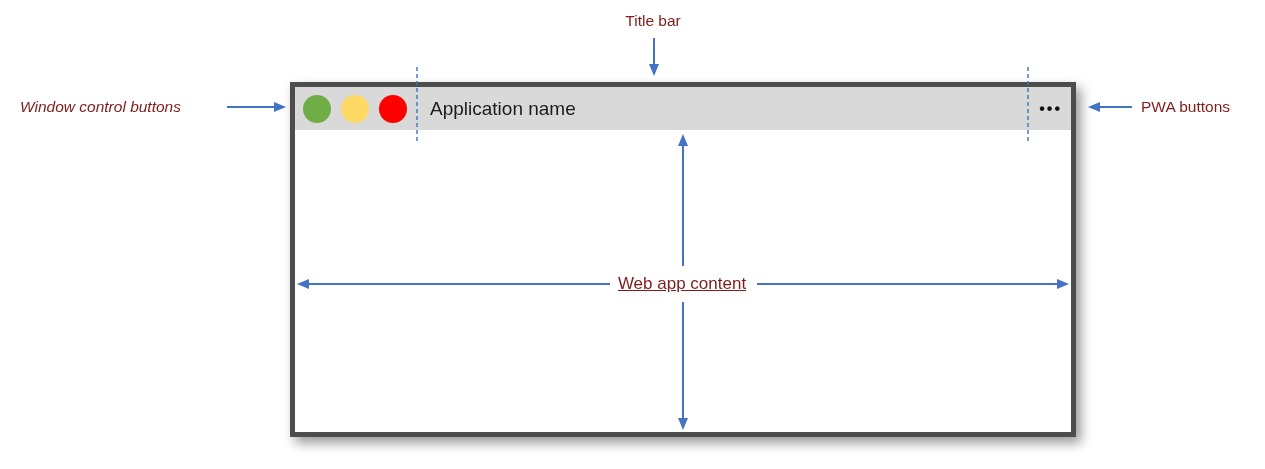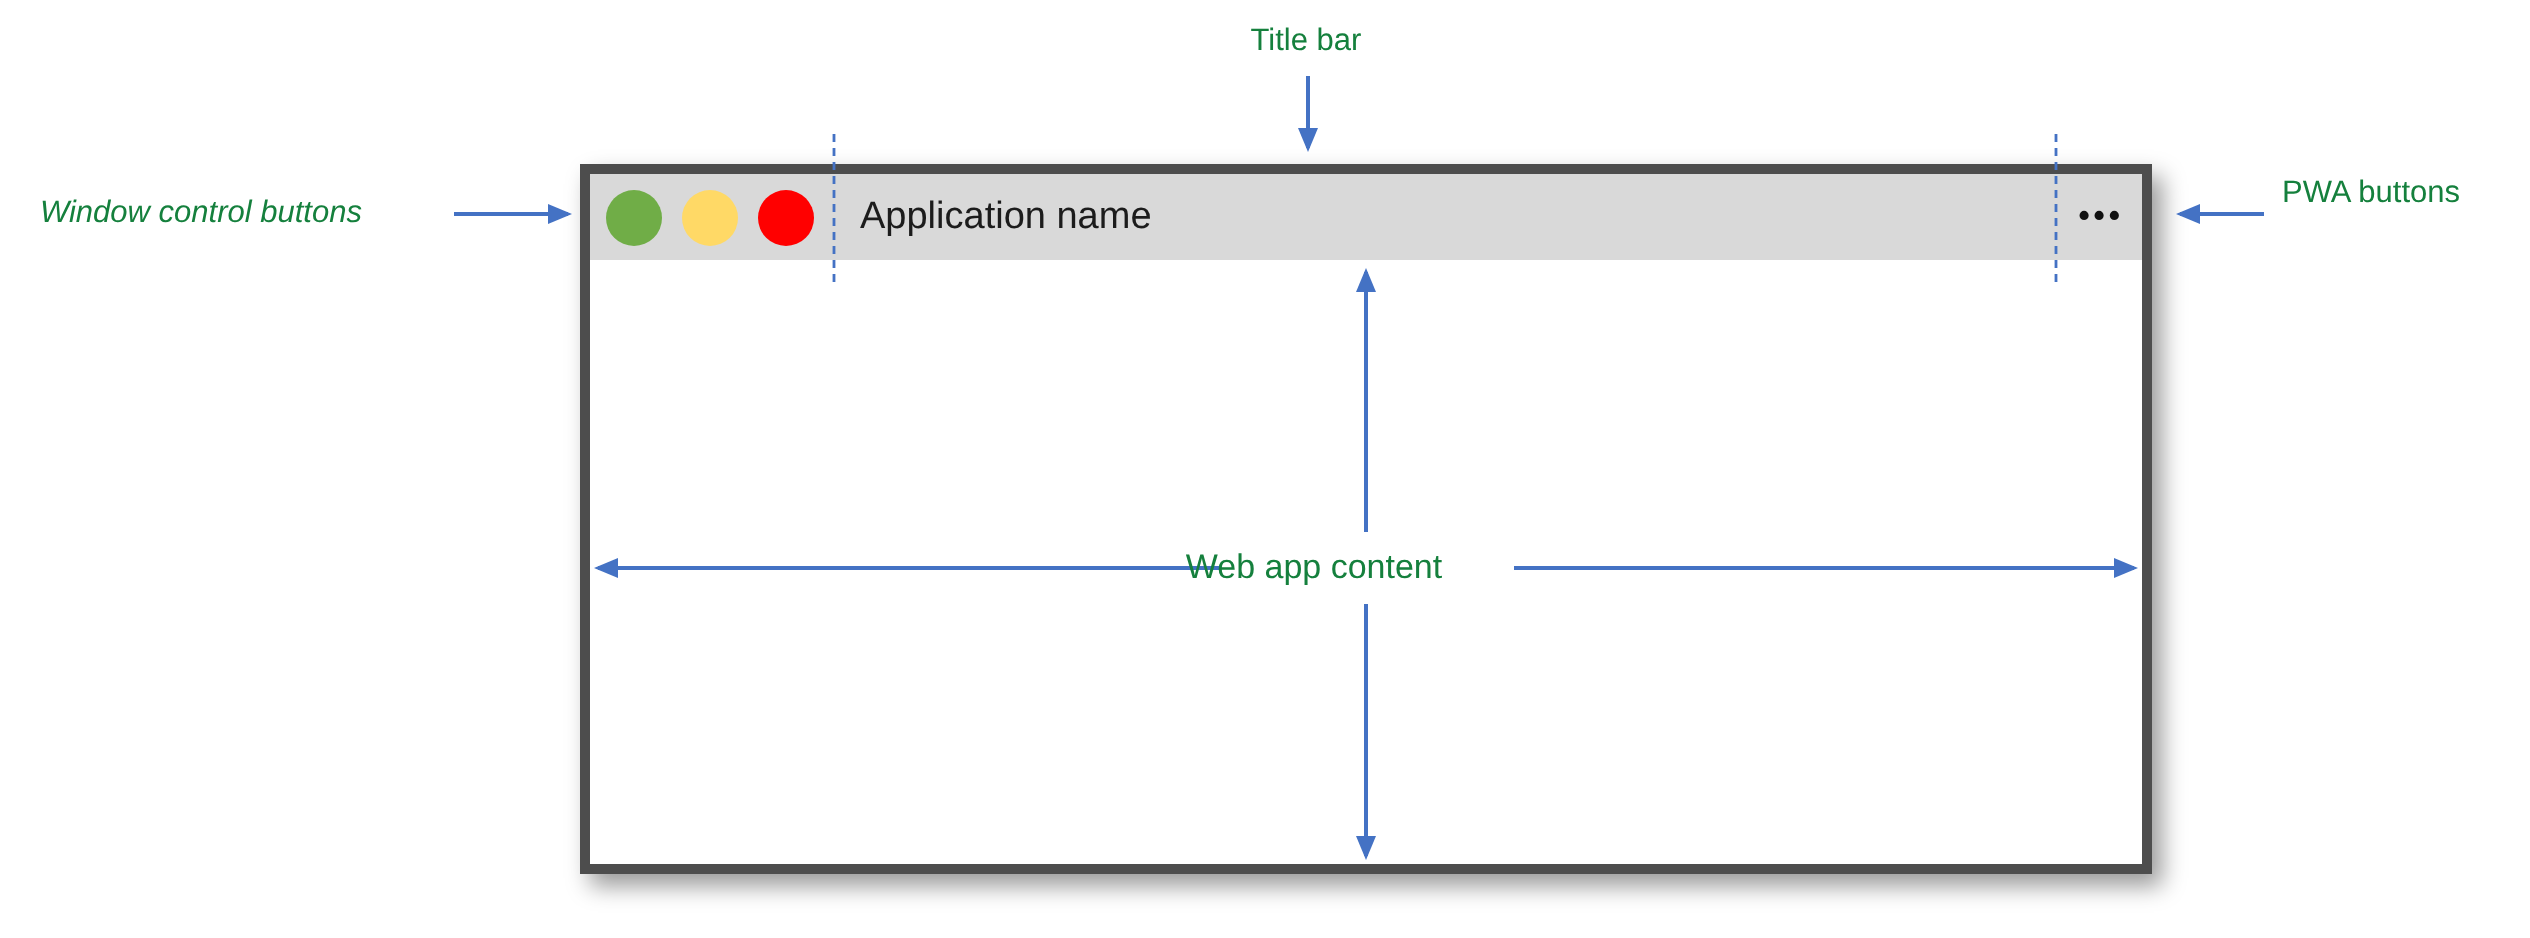--- a/index.html
+++ b/index.html
@@ -11,29 +11,30 @@
     font-family: "Liberation Sans", sans-serif;
     color: #111111;
     overflow: hidden;
   }
 
   
   .label {
     position: absolute;
     font-size: 15.5px;
     white-space: nowrap;
-    color: #15803d;
+    color: #7f1d1d;
   }
   .label-title-bar   { left: 653px; top: 12px; transform: translateX(-50%); }
   .label-win-ctrls   { left: 20px;  top: 98px; font-style: italic; }
-  .label-pwa         { left: 1141px; top: 88px; text-align: center; }
+  .label-pwa         { left: 1141px; top: 98px; text-align: center; }
   .label-web-content {
-    left: 657px; top: 284px;
+    left: 682px; top: 284px;
     transform: translate(-50%, -50%);
     font-size: 17px;
+    text-decoration: underline;
   }
 
   
   .app-window {
     position: absolute;
     left: 290px; top: 82px;
     width: 786px; height: 355px;
     box-sizing: border-box;
     border: 5px solid #4d4d4d;
     background: #4d7c0f;

